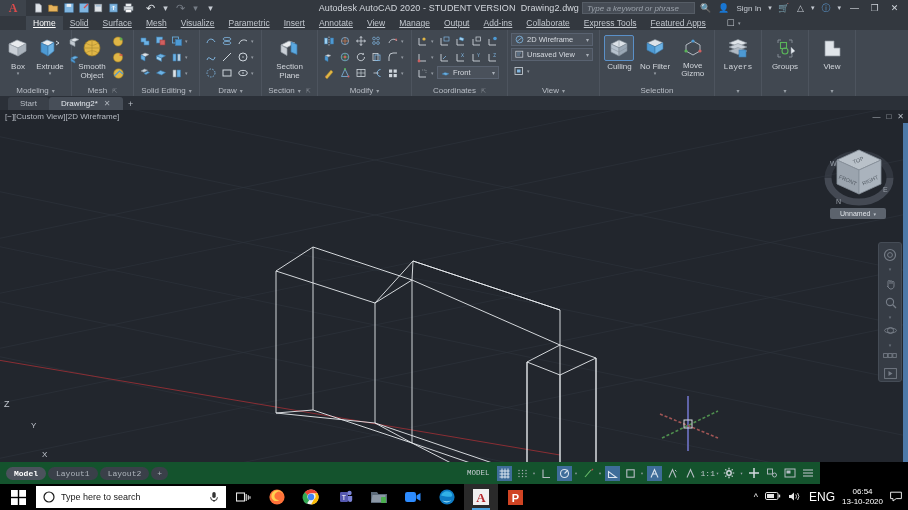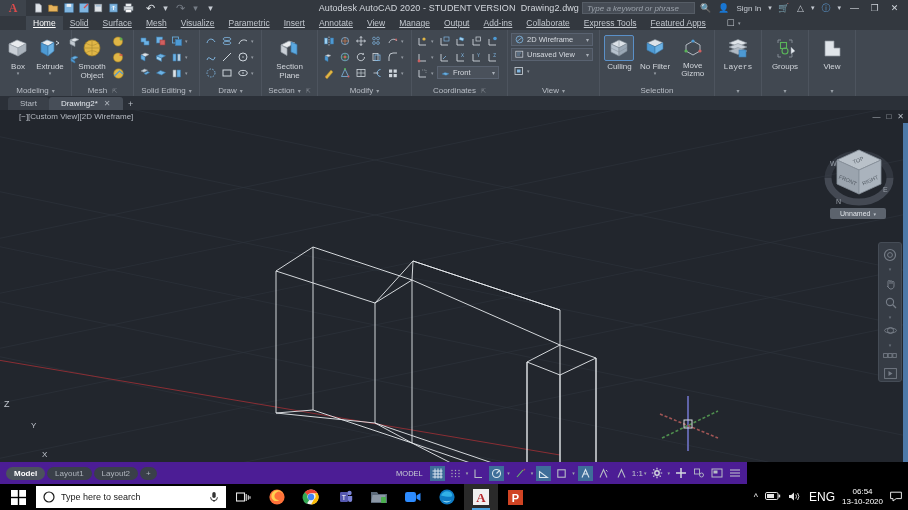--- a/index.html
+++ b/index.html
@@ -108,29 +108,29 @@
   .dtab .x { font-size: 8px; color: #aab0b8; }
   .dtab-add { width: 16px; height: 12px; display:flex; align-items:center; justify-content:center; font-size:9px; color:#b9bec6; }
 
   
   .canvas-wrap {
     position: absolute; left: 0; top: 110px; width: 908px; height: 352px;
     background: #22262d; overflow: hidden;
   }
   .vp-header {
     position: absolute; left: 0; top: 0; width: 908px; height: 13px;
-    display: flex; align-items: center; padding-left: 19px;
+    display: flex; align-items: center; padding-left: 5px;
     font-size: 8px; color: #b6bbc3;
   }
   .vp-ctrls { position: absolute; right: 4px; top: 2px; display: flex; gap: 6px; font-size: 8px; color: #b6bbc3; }
 
   
   .statusbar {
-    position: absolute; left: 0; top: 462px; width: 747px; height: 22px;
-    background: #4c1d95; display: flex; align-items: center;
+    position: absolute; left: 0; top: 462px; width: 820px; height: 22px;
+    background: #14532d; display: flex; align-items: center; font-family: Liberation Mono, monospace;
   }
   .layout-tabs { display: flex; align-items: center; gap: 2px; padding-left: 6px; }
   .ltab {
     height: 13px; padding: 0 8px; display: flex; align-items: center;
     font-size: 8px; color: #aeb4bc; background: #3a4049; border-radius: 7px;
   }
   .ltab.active { background: #4b525c; color: #fff; font-weight: bold; }
   .sb-right { margin-left: auto; display: flex; align-items: center; gap: 3px; padding-right: 5px; }
   .sb-item { display: flex; align-items: center; gap: 1px; font-size: 8px; color: #c3c8cf; }
   .sb-box { width: 15px; height: 15px; display: flex; align-items: center; justify-content: center; }

